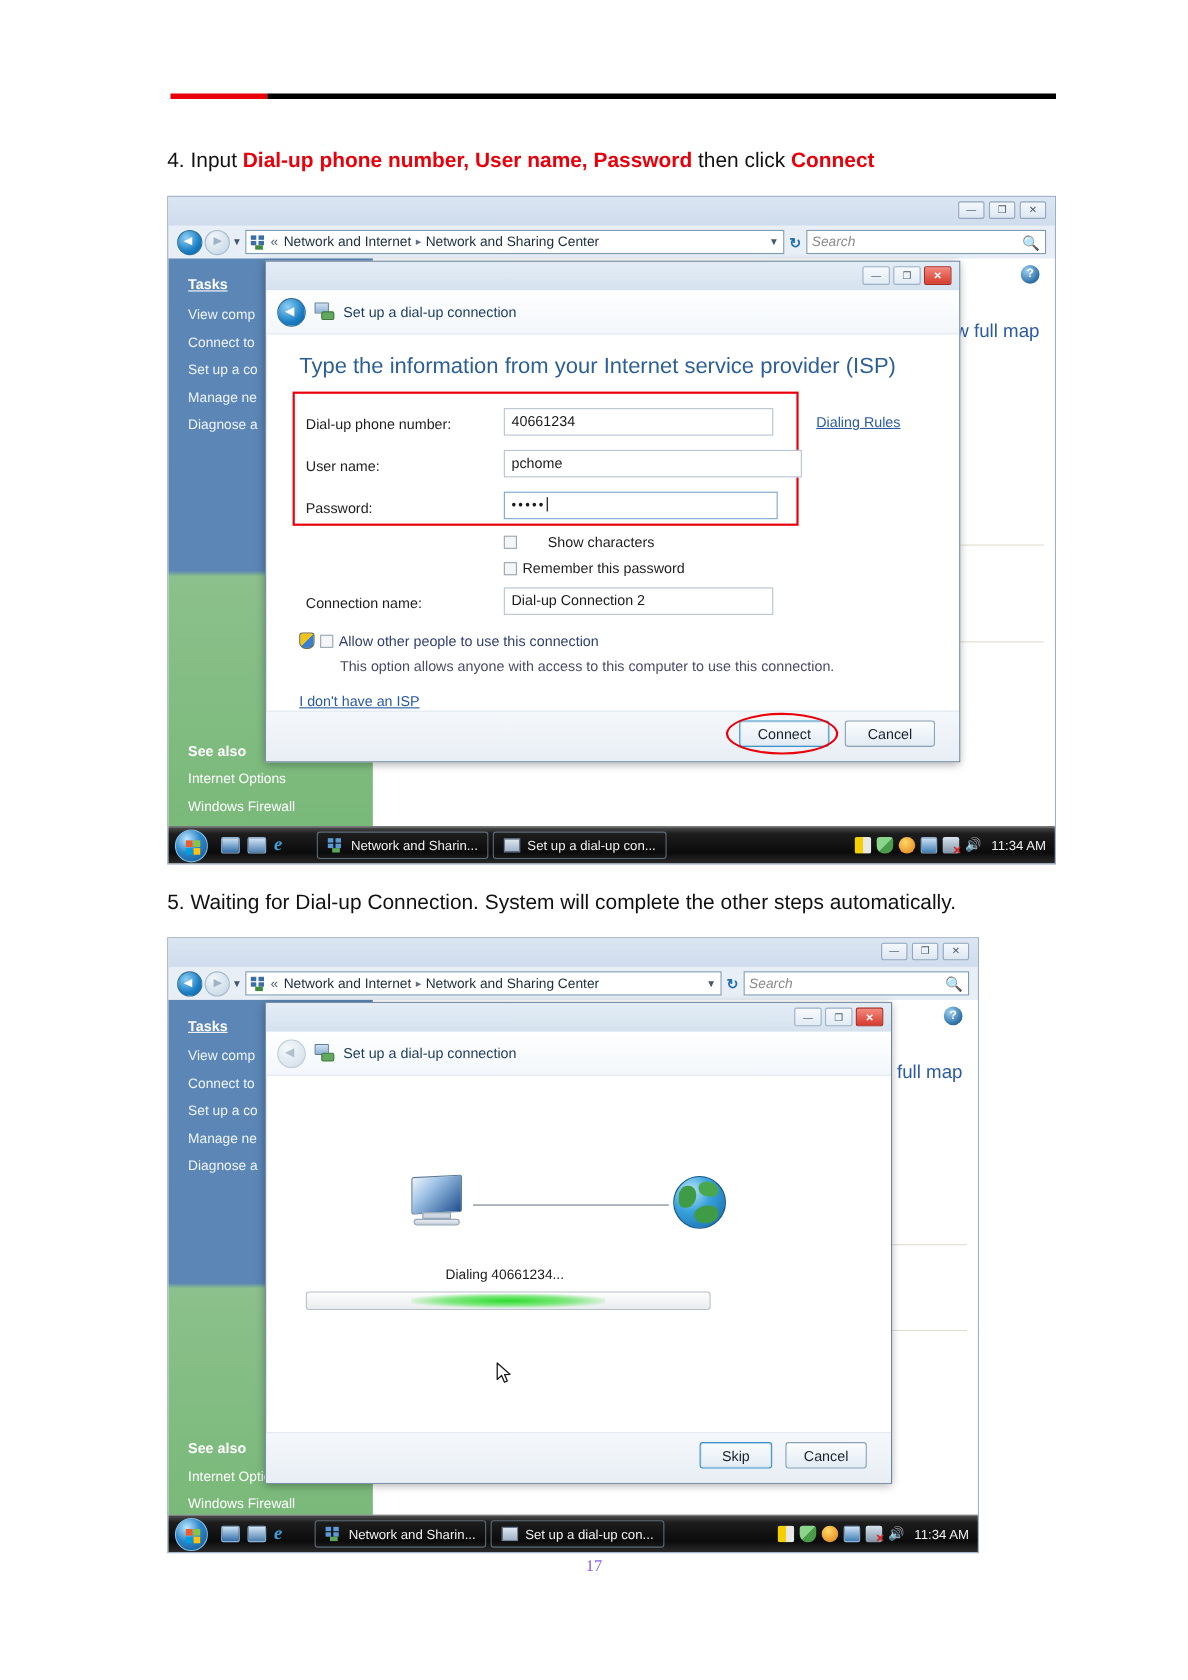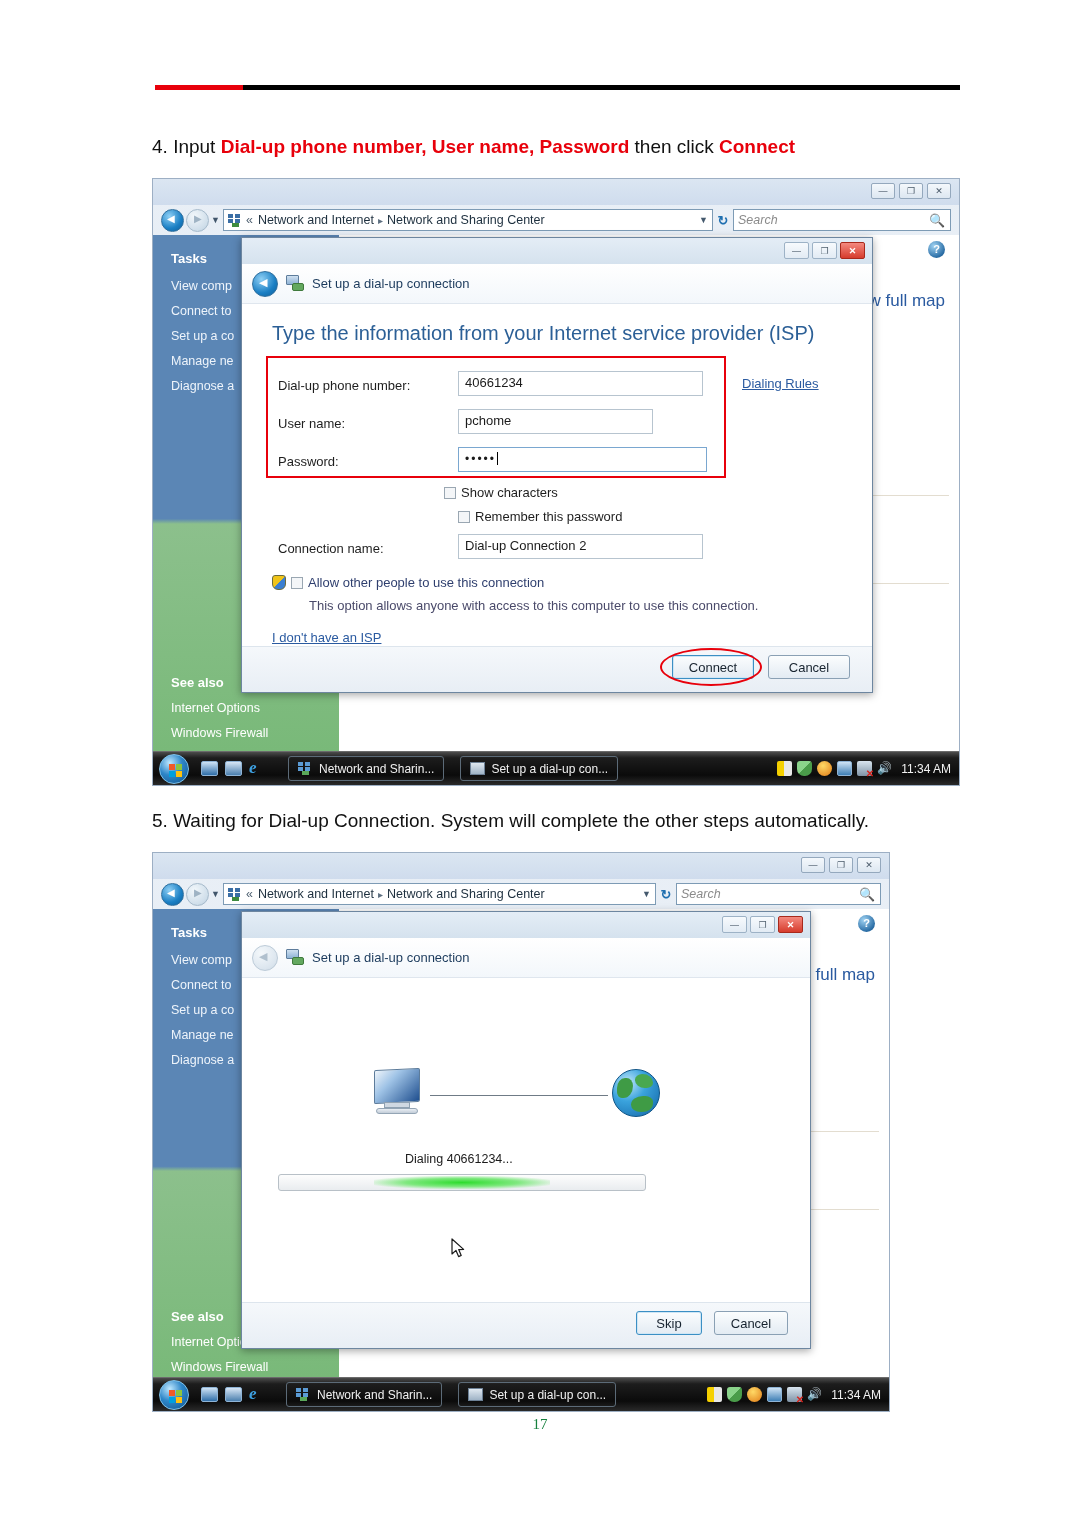--- a/index.html
+++ b/index.html
@@ -73,21 +73,21 @@
      height:22px; background:#fff; border:1px solid #7d9bb5;
      display:flex; align-items:center; padding:0 4px; font-size:12.5px;
      color:#8a8a8a; font-style:italic; flex:0 0 auto; position:relative;
   }
   .searchbox .mag { margin-left:auto; font-style:normal; color:#2d6ea8; font-size:13px; }
 
   
   .exp-sidebar { position:absolute; left:0;
      background:linear-gradient(180deg,#5b86b5 0%, #5b86b5 55%, #8cc08c 56%, #79b979 100%);
      color:#fff; }
-  .sb-head { font-size:13px; font-weight:bold; color:#fff; }
+  .sb-head { font-size:13px; font-weight:bold; color:#fff;text-decoration:underline; }
   .sb-item { font-size:12.5px; color:#eef4fb; }
   .sb-sec { font-size:13px; font-weight:bold; color:#fff; }
   .sb-link { font-size:12.5px; color:#fff; }
 
   
   .exp-content { position:absolute; background:#fff; }
   .help-ico { position:absolute; width:17px; height:17px; border-radius:50%;
      background:radial-gradient(circle at 35% 30%,#9fd2f2,#2b6ea6 70%,#1c4f7c);
      color:#fff; font-size:11px; font-weight:bold; text-align:center; line-height:17px; }
   .viewmap { position:absolute; font-size:17px; color:#2a5aa0; }
@@ -186,21 +186,21 @@
   .startorb i:nth-child(1){left:9px;top:9px;background:#f05a28}
   .startorb i:nth-child(2){left:16px;top:9px;background:#8bc53f}
   .startorb i:nth-child(3){left:9px;top:16px;background:#00a0df}
   .startorb i:nth-child(4){left:16px;top:16px;background:#ffc20e}
   .ql { display:flex; gap:7px; margin-left:12px; align-items:center; }
   .ql .q { width:17px;height:15px; border-radius:2px; }
   .ql .q.desk { background:linear-gradient(180deg,#cfe3f5,#2f6ea8); border:1px solid #8fb4d6;}
   .ql .q.switch { background:linear-gradient(180deg,#d7e6f5,#4b7fae); border:1px solid #8fb4d6;}
   .ql .q.ie { background:transparent; color:#3ea0e0; font-size:17px; font-weight:bold;
      font-family:"Liberation Serif", serif; line-height:14px; font-style:italic;}
-  .tbtn { height:25px; margin-left:16px; padding:0 9px; display:flex; align-items:center;
+  .tbtn { height:25px; margin-left:4px; padding:0 9px; display:flex; align-items:center;
      gap:6px; border:1px solid #5c6b78; border-radius:3px;
      background:linear-gradient(180deg,#5e6a76 0%, #2c3views 0%, #313a44 40%, #1b2229 100%);
      color:#f0f0f0; font-size:12px; white-space:nowrap; max-width:175px; }
   .tbtn .ti { width:15px;height:13px; flex:0 0 auto; position:relative;}
   .tbtn .ti.net i{position:absolute;width:5px;height:4px;background:#5b9bd5;}
   .tbtn .ti.net i:nth-child(1){left:0;top:0}.tbtn .ti.net i:nth-child(2){left:7px;top:0}
   .tbtn .ti.net i:nth-child(3){left:0;top:5px}.tbtn .ti.net i:nth-child(4){left:7px;top:5px}
   .tbtn .ti.net i:nth-child(5){left:4px;top:9px;background:#5aa85a;width:7px;height:4px}
   .tbtn .ti.dial{ background:linear-gradient(180deg,#dfe8f0,#9fb3c6); border:1px solid #6d8196;}
   .tray { margin-left:auto; display:flex; align-items:center; gap:5px; padding-right:8px; }
@@ -212,21 +212,21 @@
      border-radius:3px 3px 7px 7px; }
   .tray .ic.warn { background:radial-gradient(circle at 40% 32%, #ffd966, #e07b16);
      border-radius:50%; }
   .tray .ic.scr2 { background:linear-gradient(180deg,#cfe3f5,#3f7fb5); border:1px solid #8fb4d6;}
   .tray .ic.netx { background:linear-gradient(180deg,#d8e4ef,#7f93a6); position:relative;}
   .tray .ic.netx::after{content:"✕";position:absolute;right:-2px;bottom:-3px;color:#d8231b;font-size:10px;font-weight:bold;}
   .tray .ic.spk { background:transparent; color:#e6e6e6; font-size:12px; text-align:center; line-height:15px;}
   .clock { color:#f2f2f2; font-size:12px; margin-left:4px; white-space:nowrap; }
 
   .page-num { position:absolute; left:0; right:0; top:1416px; text-align:center;
-     font-size:15px; color:#15803d; font-family:"Liberation Serif", serif; }
+     font-size:15px; color:#8b5cf6; font-family:"Liberation Serif", serif; }
 </style>
 </head>
 <body>
 
 <div class="page">
 
   <div class="rule-wrap">
     <div class="rule-red"></div>
     <div class="rule-black"></div>
   </div>
@@ -322,30 +322,30 @@
 
       <div class="redbox" style="left:24px; top:118px; width:460px; height:122px;"></div>
 
       <div class="fld-label" style="left:36px; top:140px;">Dial-up phone number:</div>
       <div class="fld-input" style="left:216px; top:133px; width:245px; height:25px;">
         <span>40661234</span>
       </div>
       <div class="dialing-rules" style="left:500px; top:138px;">Dialing Rules</div>
 
       <div class="fld-label" style="left:36px; top:178px;">User name:</div>
-      <div class="fld-input" style="left:216px; top:171px; width:195px; height:25px;">
+      <div class="fld-input" style="left:216px; top:171px; width:271px; height:25px;">
         <span>pchome</span>
       </div>
 
       <div class="fld-label" style="left:36px; top:216px;">Password:</div>
       <div class="fld-input pw" style="left:216px; top:209px; width:249px; height:25px;">
         <span class="dots">•••••</span><span class="caret"></span>
       </div>
 
-      <div class="chk-row" style="left:202px; top:247px;">
+      <div class="chk-row" style="left:216px; top:247px;gap:23px;">
         <span class="chkbox"></span>
         <span>Show characters</span>
       </div>
       <div class="chk-row" style="left:216px; top:271px;">
         <span class="chkbox"></span>
         <span>Remember this password</span>
       </div>
 
       <div class="fld-label" style="left:36px; top:303px;">Connection name:</div>
       <div class="fld-input" style="left:216px; top:296px; width:245px; height:25px;">

